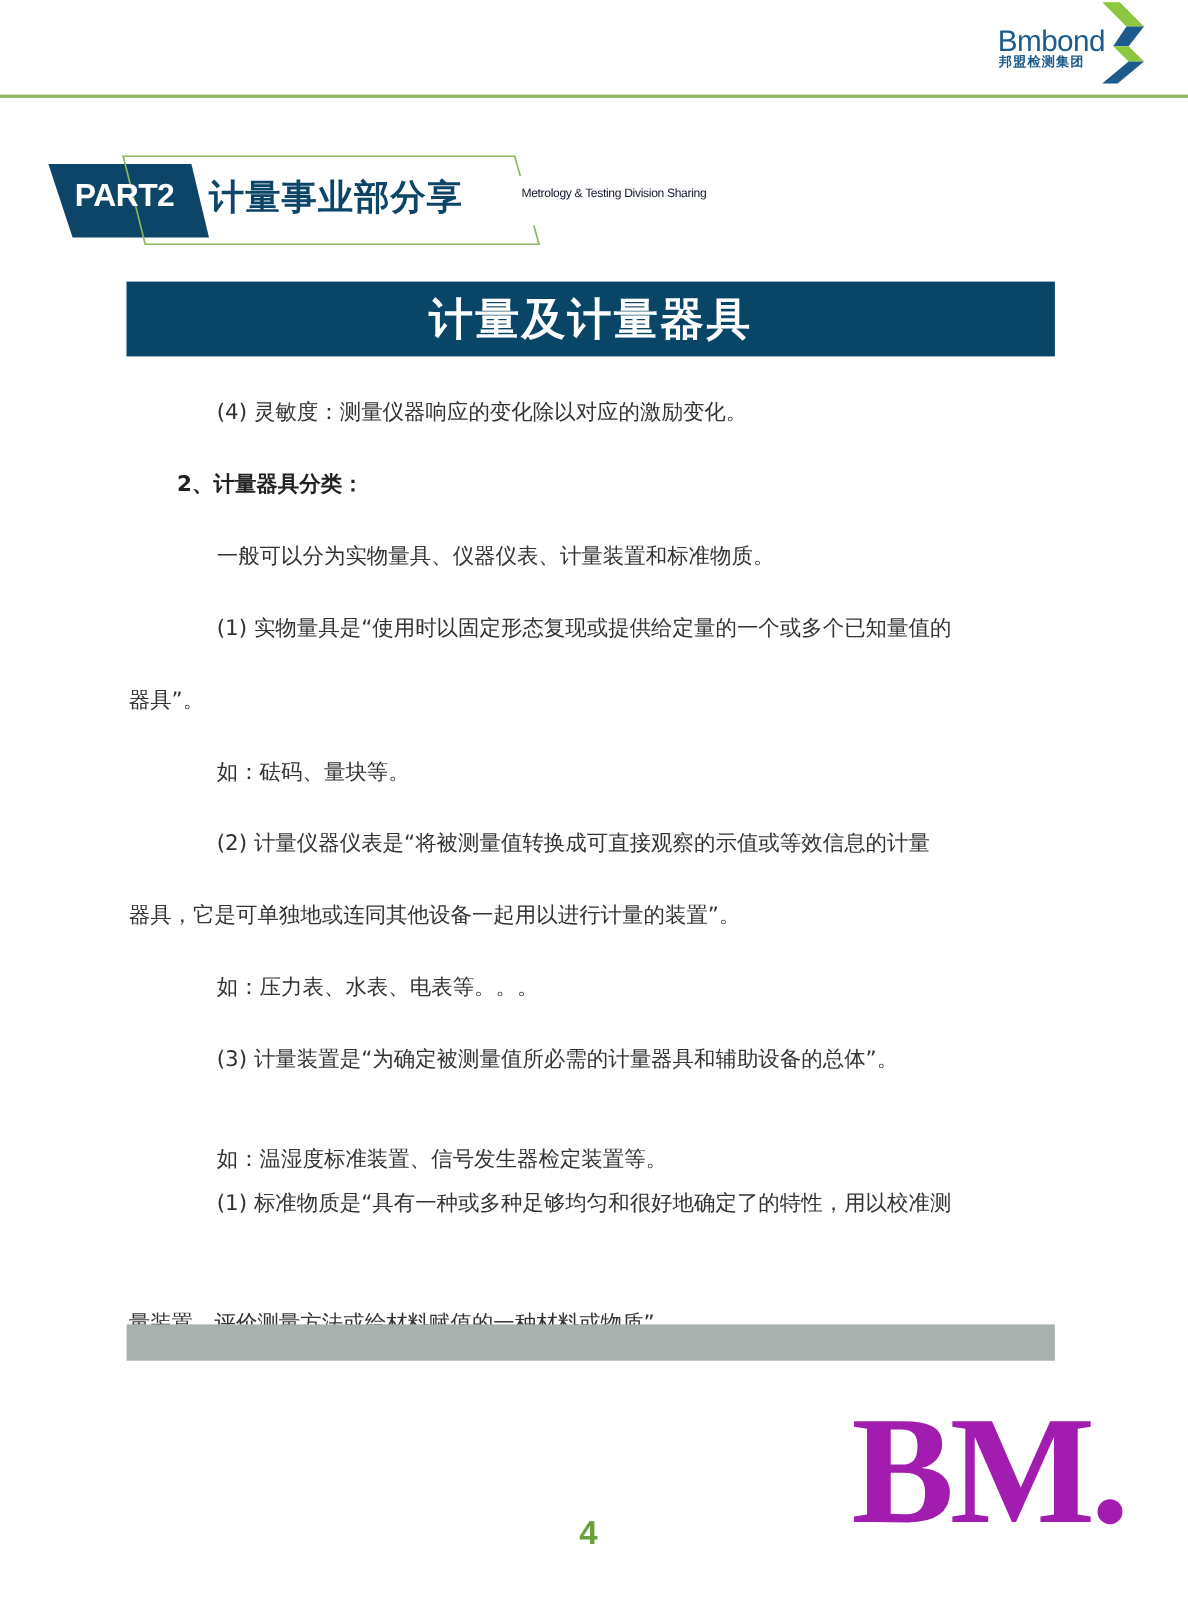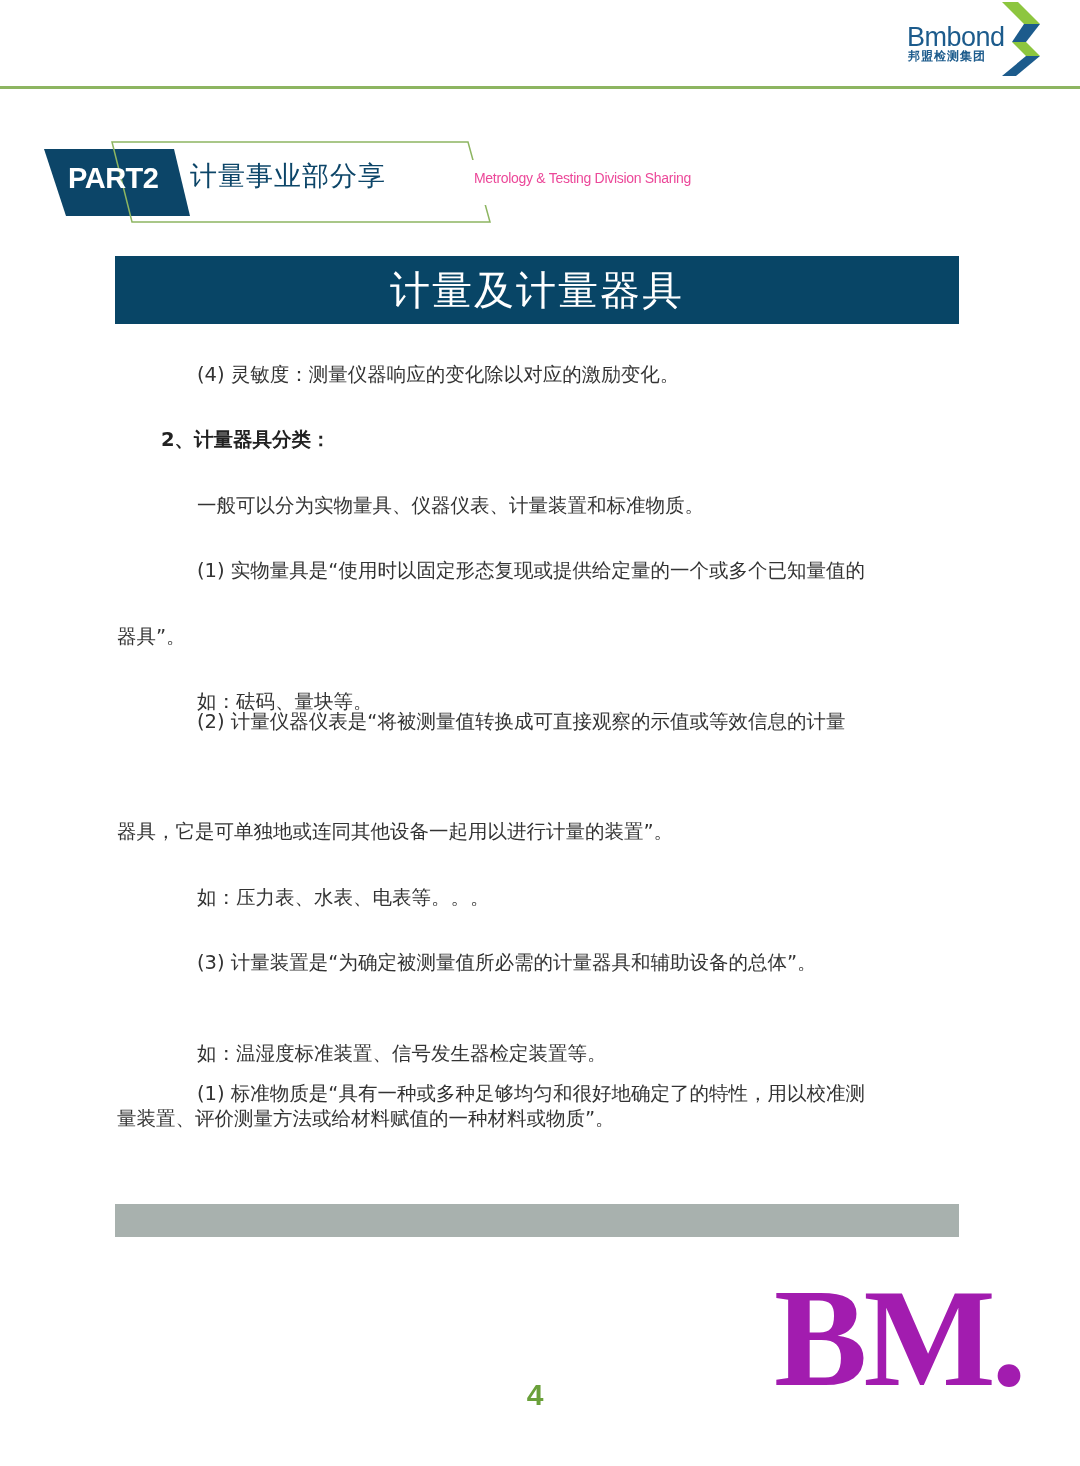--- a/index.html
+++ b/index.html
@@ -9,25 +9,25 @@
   }
   .header-line { position:absolute; left:0; top:86px; width:1080px; height:3px; background:#8db561; }
   .logo { position:absolute; left:905px; top:0; width:150px; height:80px;text-align:center; }
   .logo-word { position:absolute; left:2px; top:24px; font-family:"Liberation Sans", sans-serif; font-size:27px; color:#1c5b8c; letter-spacing:-0.5px; line-height:1; }
   .logo-cn { position:absolute; left:3px; top:51px; font-size:12px; font-weight:bold; color:#1c5b8c; letter-spacing:1px; line-height:1;font-family:Liberation Mono, monospace; }
   .logo-mark { position:absolute; left:95px; top:0; width:45px; height:78px; }
 
   .part-banner { position:absolute; left:40px; top:140px; width:700px; height:90px; }
   .part-svg { position:absolute; left:0; top:0; }
   .part-label { position:absolute; left:28px; top:22px; font-family:"Liberation Sans", sans-serif; font-weight:bold; font-size:29px; color:#ffffff; letter-spacing:-0.5px; }
-  .part-title { position:absolute; left:150px; top:18px; font-size:27px; font-weight:normal; color:#0c4568; letter-spacing:1px; }
-  .part-sub { position:absolute; left:434px; top:30px; font-family:"Liberation Sans", sans-serif; font-size:14px; color:#ec4899; letter-spacing:-0.3px; }
+  .part-title { position:absolute; left:150px; top:18px; font-size:32px; font-weight:bold; color:#0c4568; letter-spacing:1px; }
+  .part-sub { position:absolute; left:434px; top:30px; font-family:"Liberation Sans", sans-serif; font-size:11px; color:#0f172a; letter-spacing:-0.3px; }
 
   .section-bar { position:absolute; left:115px; top:256px; width:844px; height:68px; background:#084566; display:flex; align-items:center; justify-content:center; }
-  .section-bar span { color:#ffffff; font-size:40px; font-weight:normal; letter-spacing:2px; }
+  .section-bar span { color:#ffffff; font-size:40px; font-weight:bold; letter-spacing:2px; }
 
   .content { position:absolute; left:117px; top:0; width:850px; }
   .p { position:absolute; font-size:19.5px; color:#333333; white-space:nowrap; line-height:1; }
   .indent { left:80px; }
   .flush { left:0; }
   .heading { font-weight:bold; color:#222222;margin-left:44px; }
 
   .gray-bar { position:absolute; left:115px; top:1204px; width:844px; height:33px; background:#a8b1ae; }
   .page-num { position:absolute; left:520px; top:1378px; width:30px; text-align:center; font-family:"Liberation Sans", sans-serif; font-size:30px; font-weight:bold; color:#6aa03a; }
   .bm { position:absolute; left:774px; top:1268px; font-family:Liberation Serif, serif; font-weight:bold; font-size:140px; color:#a21caf; letter-spacing:-4px; line-height:1; }
@@ -62,25 +62,25 @@
   <span>计量及计量器具</span>
 </div>
 
 <div class="content">
   <div class="p indent" style="top:365px">(4) 灵敏度：测量仪器响应的变化除以对应的激励变化。</div>
   <div class="p flush heading" style="top:430px">2、计量器具分类：</div>
   <div class="p indent" style="top:496px">一般可以分为实物量具、仪器仪表、计量装置和标准物质。</div>
   <div class="p indent" style="top:561px">(1) 实物量具是“使用时以固定形态复现或提供给定量的一个或多个已知量值的</div>
   <div class="p flush" style="top:627px">器具”。</div>
   <div class="p indent" style="top:692px">如：砝码、量块等。</div>
-  <div class="p indent" style="top:712px">(2) 计量仪器仪表是“将被测量值转换成可直接观察的示值或等效信息的计量</div>
+  <div class="p indent" style="top:757px">(2) 计量仪器仪表是“将被测量值转换成可直接观察的示值或等效信息的计量</div>
   <div class="p flush" style="top:822px">器具，它是可单独地或连同其他设备一起用以进行计量的装置”。</div>
   <div class="p indent" style="top:888px">如：压力表、水表、电表等。。。</div>
   <div class="p indent" style="top:953px">(3) 计量装置是“为确定被测量值所必需的计量器具和辅助设备的总体”。</div>
   <div class="p indent" style="top:1044px">如：温湿度标准装置、信号发生器检定装置等。</div>
   <div class="p indent" style="top:1084px">(1) 标准物质是“具有一种或多种足够均匀和很好地确定了的特性，用以校准测</div>
-  <div class="p flush" style="top:1109px">量装置、评价测量方法或给材料赋值的一种材料或物质”。</div>
+  <div class="p flush" style="top:1193px">量装置、评价测量方法或给材料赋值的一种材料或物质”。</div>
 </div>
 
 <div class="gray-bar"></div>
 
 <div class="page-num">4</div>
 <div class="bm">BM.</div>
 
 </body></html>

